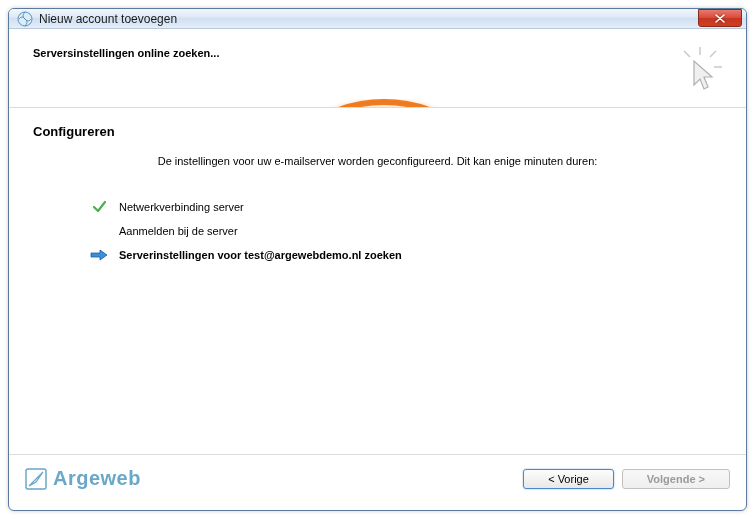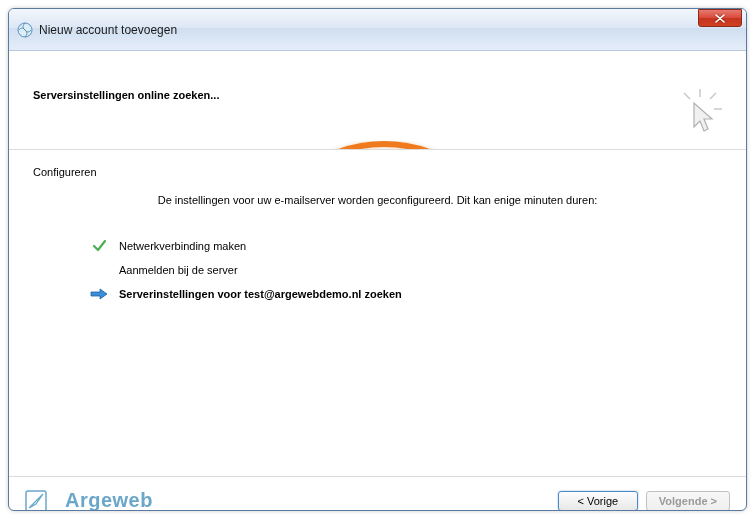--- a/index.html
+++ b/index.html
@@ -17,21 +17,21 @@
       top: 8px;
       width: 739px;
       height: 503px;
       border: 1px solid #5a7aa0;
       border-radius: 6px;
       background: #fff;
       box-shadow: 0 0 4px rgba(0,0,0,0.2);
       overflow: hidden;
     }
     .titlebar {
-      height: 42px;
+      height: 20px;
       background: linear-gradient(to bottom, #f2f6fb 0%, #dde8f5 45%, #cfdef0 46%, #e5eef9 100%);
       border-bottom: 1px solid #b8c8dc;
       display: flex;
       align-items: center;
       padding: 0 4px 0 8px;
       position: relative;
     }
     .title-icon {
       width: 16px;
       height: 16px;
@@ -64,21 +64,20 @@
     .content {
       padding: 0;
       height: calc(100% - 28px);
       display: flex;
       flex-direction: column;
     }
     .header-section {
       padding: 18px 24px 12px 24px;
       position: relative;
       height: 70px;
-      margin-top: 20px;
     }
     .header-title {
       font-size: 11px;
       font-weight: bold;
       color: #000;
     }
     .cursor-icon {
       position: absolute;
       right: 22px;
       top: 16px;
@@ -106,22 +105,22 @@
     .separator {
       height: 1px;
       background: #dcdcdc;
       margin: 0;
     }
     .config-section {
       padding: 16px 24px;
       flex: 1;
     }
     .section-title {
-      font-weight: normal;
-      font-size: 11px;
+      font-weight: bold;
+      font-size: 13px;
       color: #000;
       margin-bottom: 16px;
     }
     .intro-text {
       font-size: 11px;
       color: #000;
       margin-bottom: 32px;
       text-align: center;
     }
     .step-list {
@@ -147,21 +146,21 @@
       height: 48px;
       border-top: 1px solid #dcdcdc;
       display: flex;
       align-items: center;
       padding: 0 16px;
       position: relative;
     }
     .logo {
       display: flex;
       align-items: center;
-      gap: 18px;
+      gap: 6px;
     }
     .logo-text {
       color: #6aa7c8;
       font-size: 20px;
       font-weight: bold;
       letter-spacing: 0.5px;
     }
     .footer-buttons {
       position: absolute;
       right: 16px;
@@ -169,21 +168,21 @@
       gap: 8px;
     }
     .btn {
       min-width: 80px;
       height: 20px;
       font-size: 11px;
       font-family: inherit;
       border: 1px solid #8a8a8a;
       border-radius: 3px;
       background: linear-gradient(to bottom, #fdfdfd, #e8e8e8);
-      padding: 0 12px;
+      padding: 0 24px;
       cursor: pointer;
       color: #000;
     }
     .btn:disabled {
       color: #9a9a9a;
       border-color: #c0c0c0;
       background: linear-gradient(to bottom, #f8f8f8, #efefef);
       cursor: default;
       font-weight: bold;
     }
@@ -234,21 +233,21 @@
       <div class="section-title">Configureren</div>
       <div class="intro-text">De instellingen voor uw e-mailserver worden geconfigureerd. Dit kan enige minuten duren:</div>
       <div class="step-list">
 
         <div class="step">
           <span class="step-icon">
             <svg width="14" height="14" viewBox="0 0 14 14">
               <path d="M2 7 L6 11 L13 2" stroke="#4caf50" stroke-width="2.2" fill="none" stroke-linecap="round" stroke-linejoin="round"></path>
             </svg>
           </span>
-          <span class="step-text">Netwerkverbinding maken</span>
+          <span class="step-text">Netwerkverbinding server</span>
         </div>
 
         <div class="step">
           <span class="step-icon"></span>
           <span class="step-text">Aanmelden bij de server</span>
         </div>
 
         <div class="step active">
           <span class="step-icon">
             <svg width="18" height="12" viewBox="0 0 18 12">

